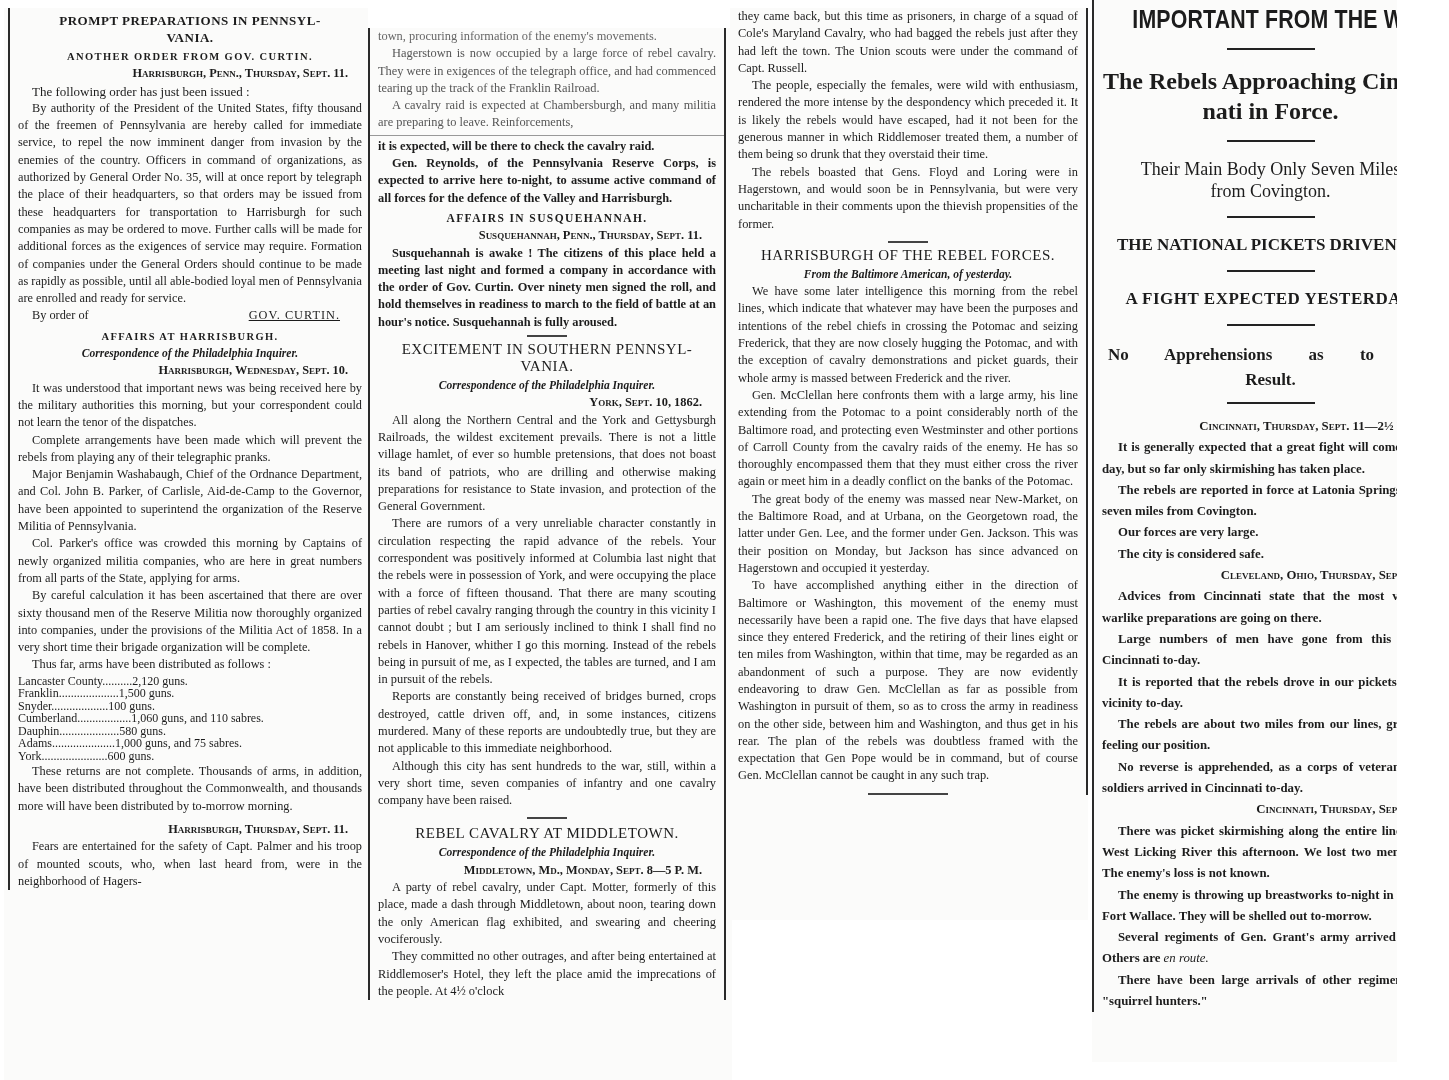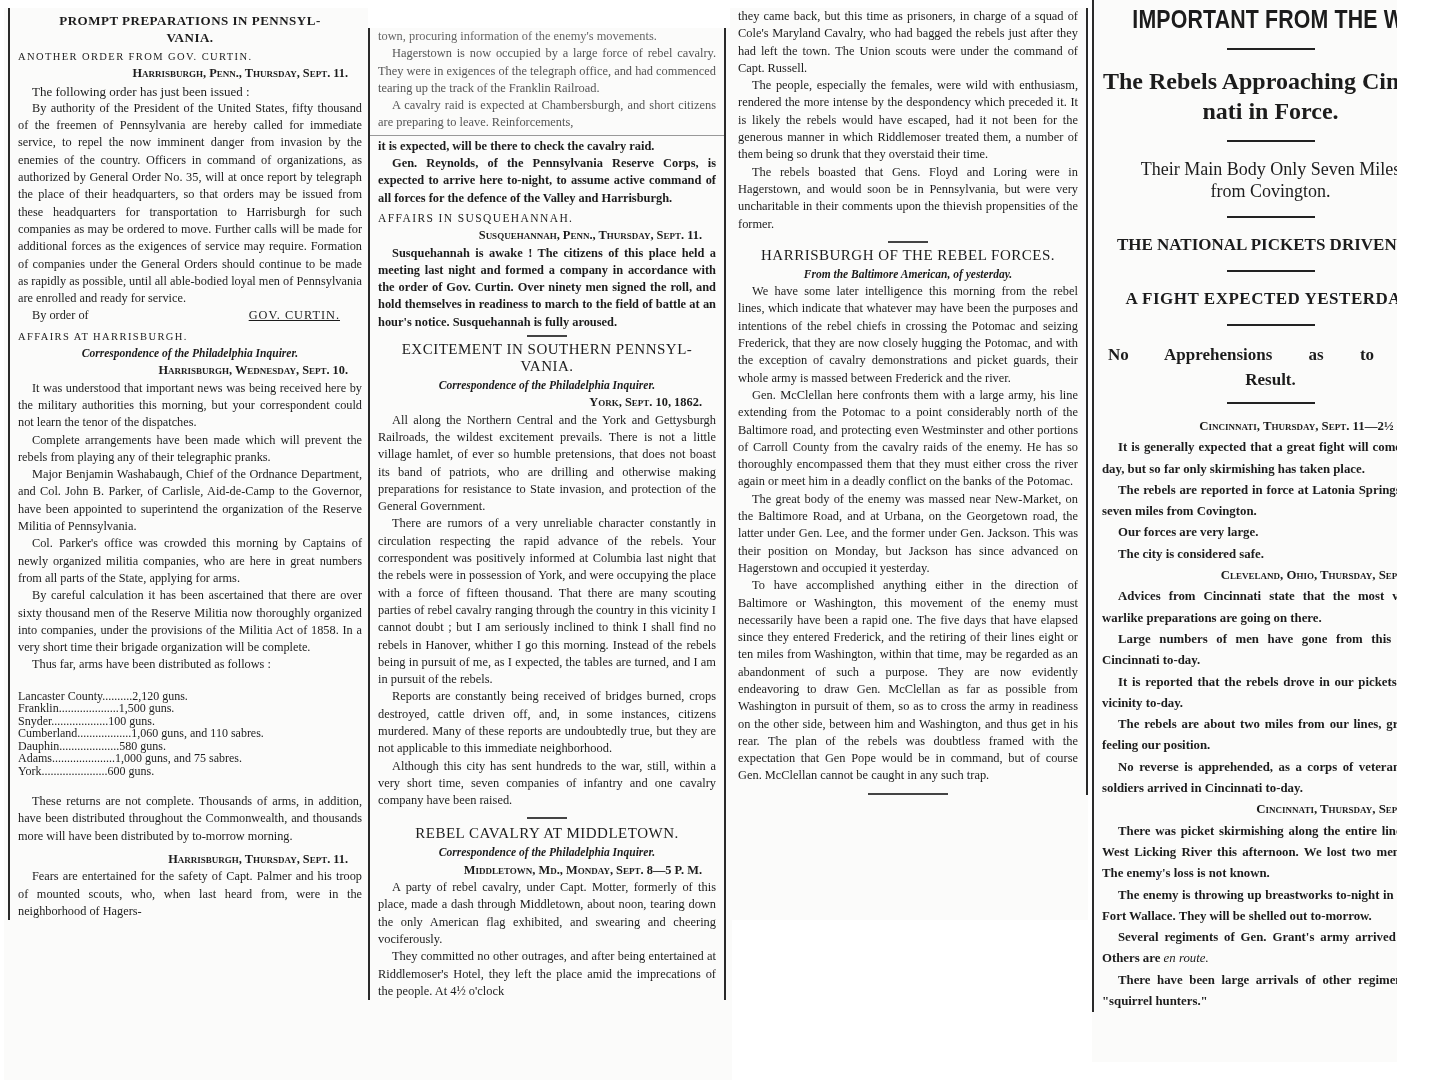--- a/index.html
+++ b/index.html
@@ -18,27 +18,27 @@
     text-align:justify; hyphens:manual;
   }
   .col p { margin:0; text-indent:14px; }
   .col p.noind { text-indent:0; }
   .bl { border-left:2px solid #2a2a2a; }
   .br { border-right:2px solid #2a2a2a; }
   .hd {
     text-align:center; font-weight:bold; letter-spacing:0.5px;
     font-size:14px; line-height:17px; margin:3px 0 2px 0; text-indent:0;
   }
-  .sub { text-align:left; font-size:10.5px; letter-spacing:1.4px; font-weight:normal; text-indent:0; }
+  .sub { text-align:center; font-size:10.5px; letter-spacing:1.4px; font-weight:bold; text-indent:0; }
   .corr { text-align:center; font-style:italic; font-weight:bold; font-size:11.5px; text-indent:0; }
   .dateline { text-align:right; padding-right:14px; text-indent:0 !important; font-weight:bold; }
   .sc { font-variant:small-caps; }
   .rule { width:60px; height:2px; background:#444; margin:6px auto; }
   .bold { font-weight:bold; }
-  .tbl { font-family:"Liberation Serif", serif; font-size:12px; line-height:12.5px; margin:16px 0; }
+  .tbl { font-family:"Liberation Serif", serif; font-size:12px; line-height:12.5px; margin:1px 0; }
   .tbl div { white-space:nowrap; }
   .west { font-family:"Liberation Sans", "DejaVu Sans", sans-serif; }
   .w1 { font-size:26px; font-weight:bold; text-align:center; letter-spacing:0.2px; line-height:30px; transform:scaleX(0.82); transform-origin:center; white-space:nowrap; }
   .w2 { font-family:"Liberation Serif", serif; font-size:24px; font-weight:bold; text-align:center; line-height:30px; }
   .w3 { font-family:"Liberation Serif", serif; font-size:18px; font-weight:normal; text-align:center; line-height:22px; }
   .w4 { font-family:"Liberation Serif", serif; font-size:17px; font-weight:bold; text-align:center; line-height:22px; white-space:nowrap; }
   .w5 { font-family:"Liberation Serif", serif; font-size:17px; font-weight:bold; text-align:center; letter-spacing:0.5px; line-height:22px; white-space:nowrap; }
   .w6 { font-family:"Liberation Serif", serif; font-size:17px; font-weight:bold; text-align:justify; text-align-last:justify; line-height:26px; padding:0 6px; }
   .w6b { font-family:"Liberation Serif", serif; font-size:17px; font-weight:bold; text-align:center; line-height:24px; }
   .wrule { width:88px; height:2px; background:#222; margin:14px auto 16px auto; }
@@ -83,21 +83,21 @@
     <p>These returns are not complete. Thousands of arms, in addition, have been distributed throughout the Commonwealth, and thousands more will have been distributed by to-morrow morning.</p>
     <p class="dateline sc" style="margin-top:6px;">Harrisburgh, Thursday, Sept. 11.</p>
     <p>Fears are entertained for the safety of Capt. Palmer and his troop of mounted scouts, who, when last heard from, were in the neighborhood of Hagers-</p>
   </div>
 </div>
 
 <div class="clip" style="left:366px; top:0; width:366px; height:1080px;margin-top:28px;">
   <div class="col bl br" style="left:2px; top:0; width:338px; padding:0 8px 0 8px; font-size:12.4px;">
     <p class="noind" style="color:#666;">town, procuring information of the enemy's movements.</p>
     <p style="color:#555;">Hagerstown is now occupied by a large force of rebel cavalry. They were in exigences of the telegraph office, and had commenced tearing up the track of the Franklin Railroad.</p>
-    <p style="color:#555;">A cavalry raid is expected at Chambersburgh, and short citizens are preparing to leave. Reinforcements,</p>
+    <p style="color:#555;">A cavalry raid is expected at Chambersburgh, and many militia are preparing to leave. Reinforcements,</p>
     <div style="border-top:1px solid #999; margin:3px -8px 2px -8px;"></div>
     <p class="noind bold">it is expected, will be there to check the cavalry raid.</p>
     <p class="bold">Gen. Reynolds, of the Pennsylvania Reserve Corps, is expected to arrive here to-night, to assume active command of all forces for the defence of the Valley and Harrisburgh.</p>
     <div class="sub" style="font-size:11.5px; margin-top:3px;">AFFAIRS IN SUSQUEHANNAH.</div>
     <p class="dateline sc">Susquehannah, Penn., Thursday, Sept. 11.</p>
     <p class="bold">Susquehannah is awake ! The citizens of this place held a meeting last night and formed a company in accordance with the order of Gov. Curtin. Over ninety men signed the roll, and hold themselves in readiness to march to the field of battle at an hour's notice. Susquehannah is fully aroused.</p>
     <div class="rule" style="width:40px; margin:4px auto;"></div>
     <div class="hd" style="font-weight:normal; font-size:15px;">
       <div>EXCITEMENT IN SOUTHERN PENNSYL-</div>
       <div>VANIA.</div>

